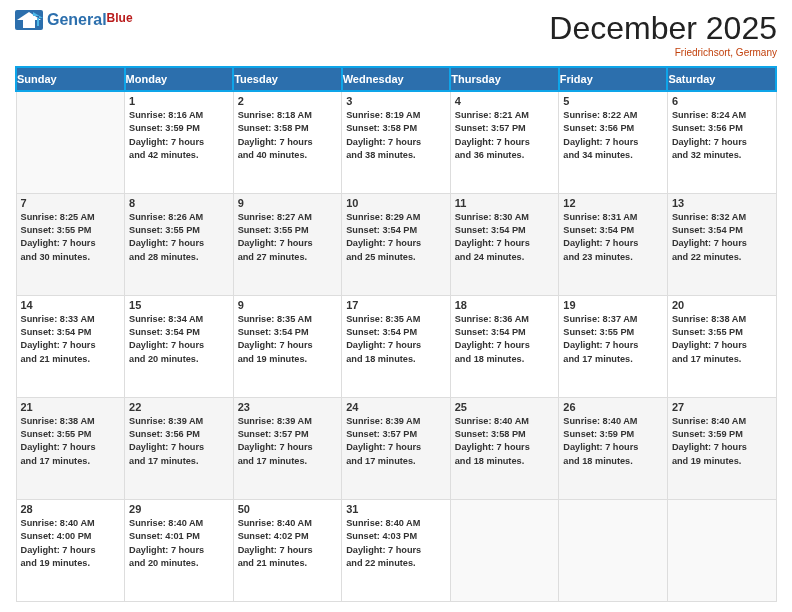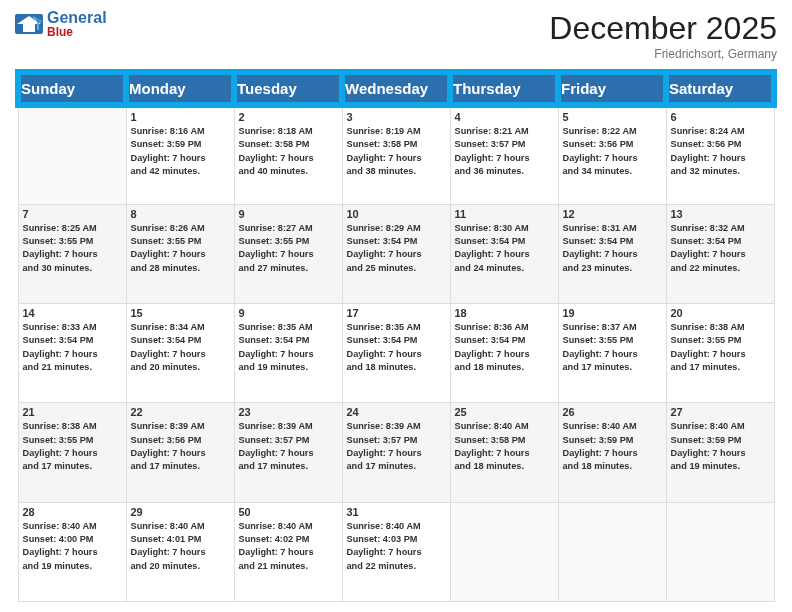--- a/index.html
+++ b/index.html
@@ -35,37 +35,37 @@
     }
     .title-area {
       text-align: right;
     }
     .month-title {
       font-size: 32px;
       font-weight: normal;
       color: #222;
     }
     .location {
-      font-size: 12px;
-      color: #737373;
+      font-size: 10px;
+      color: #c2410c;
     }
     .calendar {
       flex: 1;
       border-collapse: collapse;
       width: 100%;
       table-layout: fixed;
     }
     .calendar thead tr th {
       background: #2c6fad;
       color: #fff;
-      font-size: 15px;
+      font-size: 11px;
       font-weight: bold;
       padding: 5px 0;
       text-align: left;
-      border: 6px solid #0ea5e9;
+      border: 2px solid #0ea5e9;
     }
     .calendar tbody tr td {
       border: 1px solid #ddd;
       vertical-align: top;
       padding: 3px 4px;
       font-size: 9.5px;
       color: #333;
       height: 85px;
     }
     .calendar tbody tr:nth-child(even) td {
@@ -95,21 +95,21 @@
 <div class="page">
   <div class="header">
     <div class="logo">
       <div class="logo-row">
         <svg width="28" height="20" viewBox="0 0 28 20">
           <rect x="0" y="0" width="28" height="20" rx="2" fill="#2c6fad"></rect>
           <polygon points="14,2 26,10 20,10 20,18 8,18 8,10 2,10" fill="white"></polygon>
           <polygon points="18,2 28,8 22,8 22,16 24,16 24,6 18,6" fill="#4db8e8"></polygon>
         </svg>
         <div>
-          <div style="display:flex; flex-direction:column; line-height:1">
+          <div style="display:flex; flex-direction:row; line-height:1">
             <span style="font-size:16px; font-weight:bold; color:#2c6fad;">General</span>
             <span style="font-size:12px; font-weight:bold; color:#b91c1c;">Blue</span>
           </div>
         </div>
       </div>
     </div>
     <div class="title-area">
       <div class="month-title">December 2025</div>
       <div class="location">Friedrichsort, Germany</div>
     </div>

